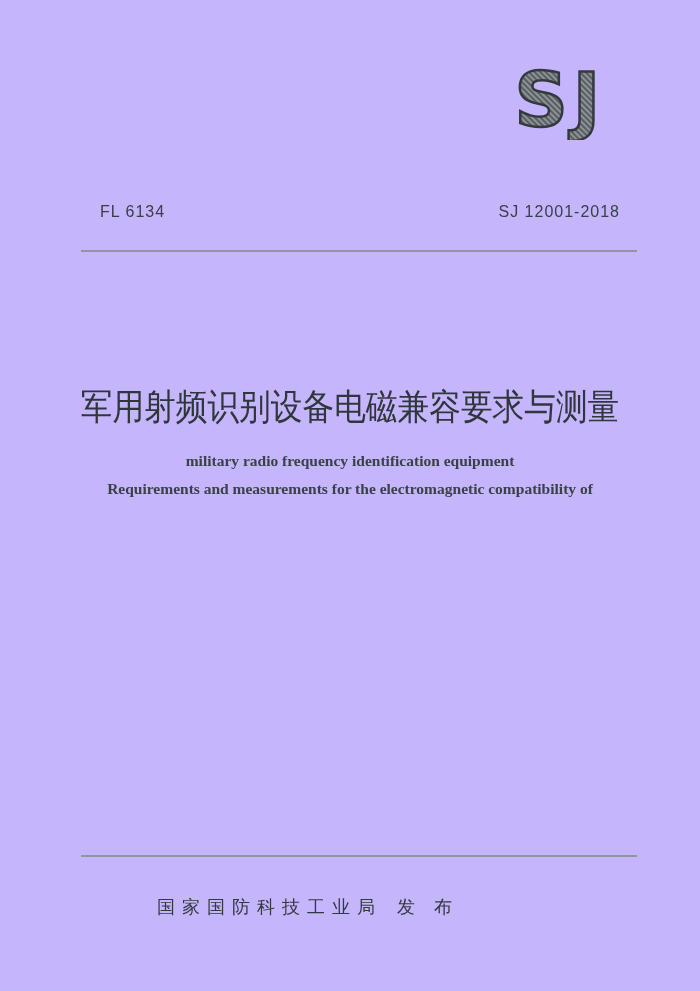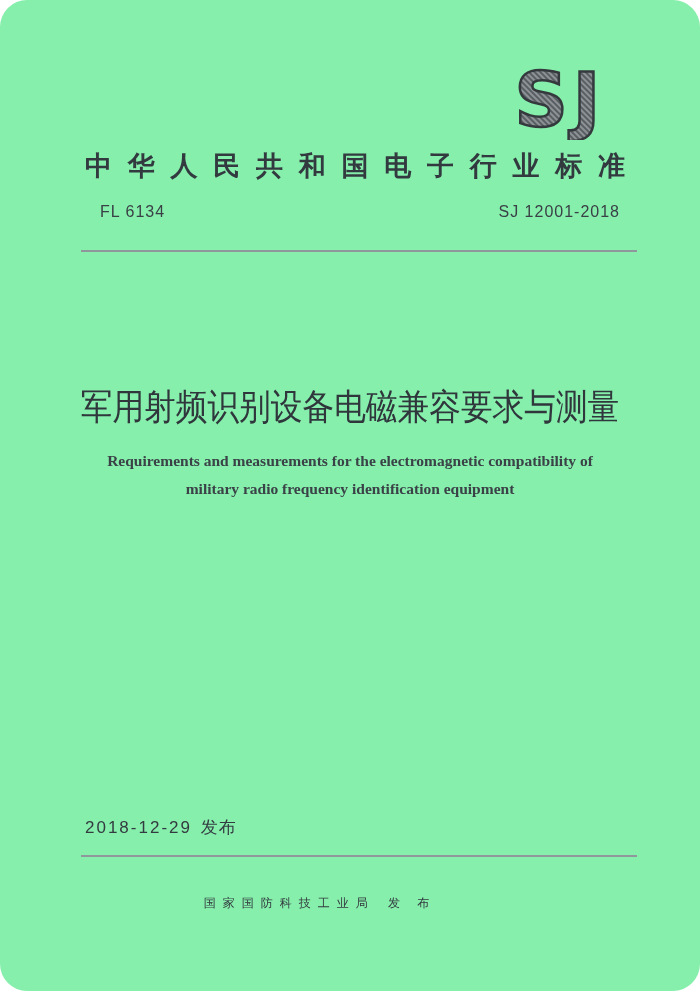--- a/index.html
+++ b/index.html
@@ -4,25 +4,24 @@
 <style>
   html, body {
     margin: 0;
     padding: 0;
     background: #ffffff;
   }
   .page {
     position: relative;
     width: 700px;
     height: 991px;
-    background: #86efac;
+    background: #c4b5fd;
     overflow: hidden;
     font-family: "Liberation Sans", sans-serif;
     color: #343b40;
-    border-radius: 27px;
   }
   .logo {
     position: absolute;
     left: 490px;
     top: 60px;
     width: 140px;
     height: 80px;
   }
   .header-title {
     position: absolute;
@@ -97,25 +96,25 @@
   }
   .date {
     letter-spacing: 2px;
   }
   .date-label {
     margin-left: 4px;
     letter-spacing: 1px;
   }
   .publisher-row {
     position: absolute;
-    left: 12px;
+    left: 0;
     top: 895px;
     width: 616px;
     text-align: center;
-    font-size: 12px;
+    font-size: 18px;
     color: #333a3f;
   }
   .publisher-name {
     letter-spacing: 7px;
   }
   .publish-label {
     margin-left: 10px;
     letter-spacing: 7px;
   }
 </style>
@@ -129,41 +128,36 @@
       <defs>
         <pattern id="hatch" width="4" height="4" patternUnits="userSpaceOnUse" patternTransform="rotate(45)">
           <rect width="4" height="4" fill="#8d9296"></rect>
           <path d="M0 1 H4" stroke="#4b5156" stroke-width="1.6"></path>
         </pattern>
       </defs>
       <text x="70" y="66" text-anchor="middle" font-family="'DejaVu Sans', sans-serif" font-weight="bold" font-size="74" letter-spacing="5" fill="url(#hatch)" stroke="#34393d" stroke-width="2.5">SJ</text>
     </svg>
   </div>
 
-  <div class="header-title">中 华 人 民 共 和 国 电 子 行 业 标 准</div>
 
   <div class="code-row">
     <span class="code">FL 6134</span>
     <span class="code">SJ 12001-2018</span>
   </div>
 
   <div class="rule rule-top"></div>
 
   <div class="title-cn">军用射频识别设备电磁兼容要求与测量</div>
 
   <div class="title-en">
+    <div>military radio frequency identification equipment</div>
     <div>Requirements and measurements for the electromagnetic compatibility of</div>
-    <div>military radio frequency identification equipment</div>
   </div>
 
   <div class="dates-row">
-    <div class="date-left">
-      <span class="date">2018-12-29</span>
-      <span class="date-label">发布</span>
-    </div>
   </div>
 
   <div class="rule rule-bottom"></div>
 
   <div class="publisher-row">
     <span class="publisher-name">国家国防科技工业局</span>
     <span class="publish-label">发 布</span>
   </div>
 
 </div>

